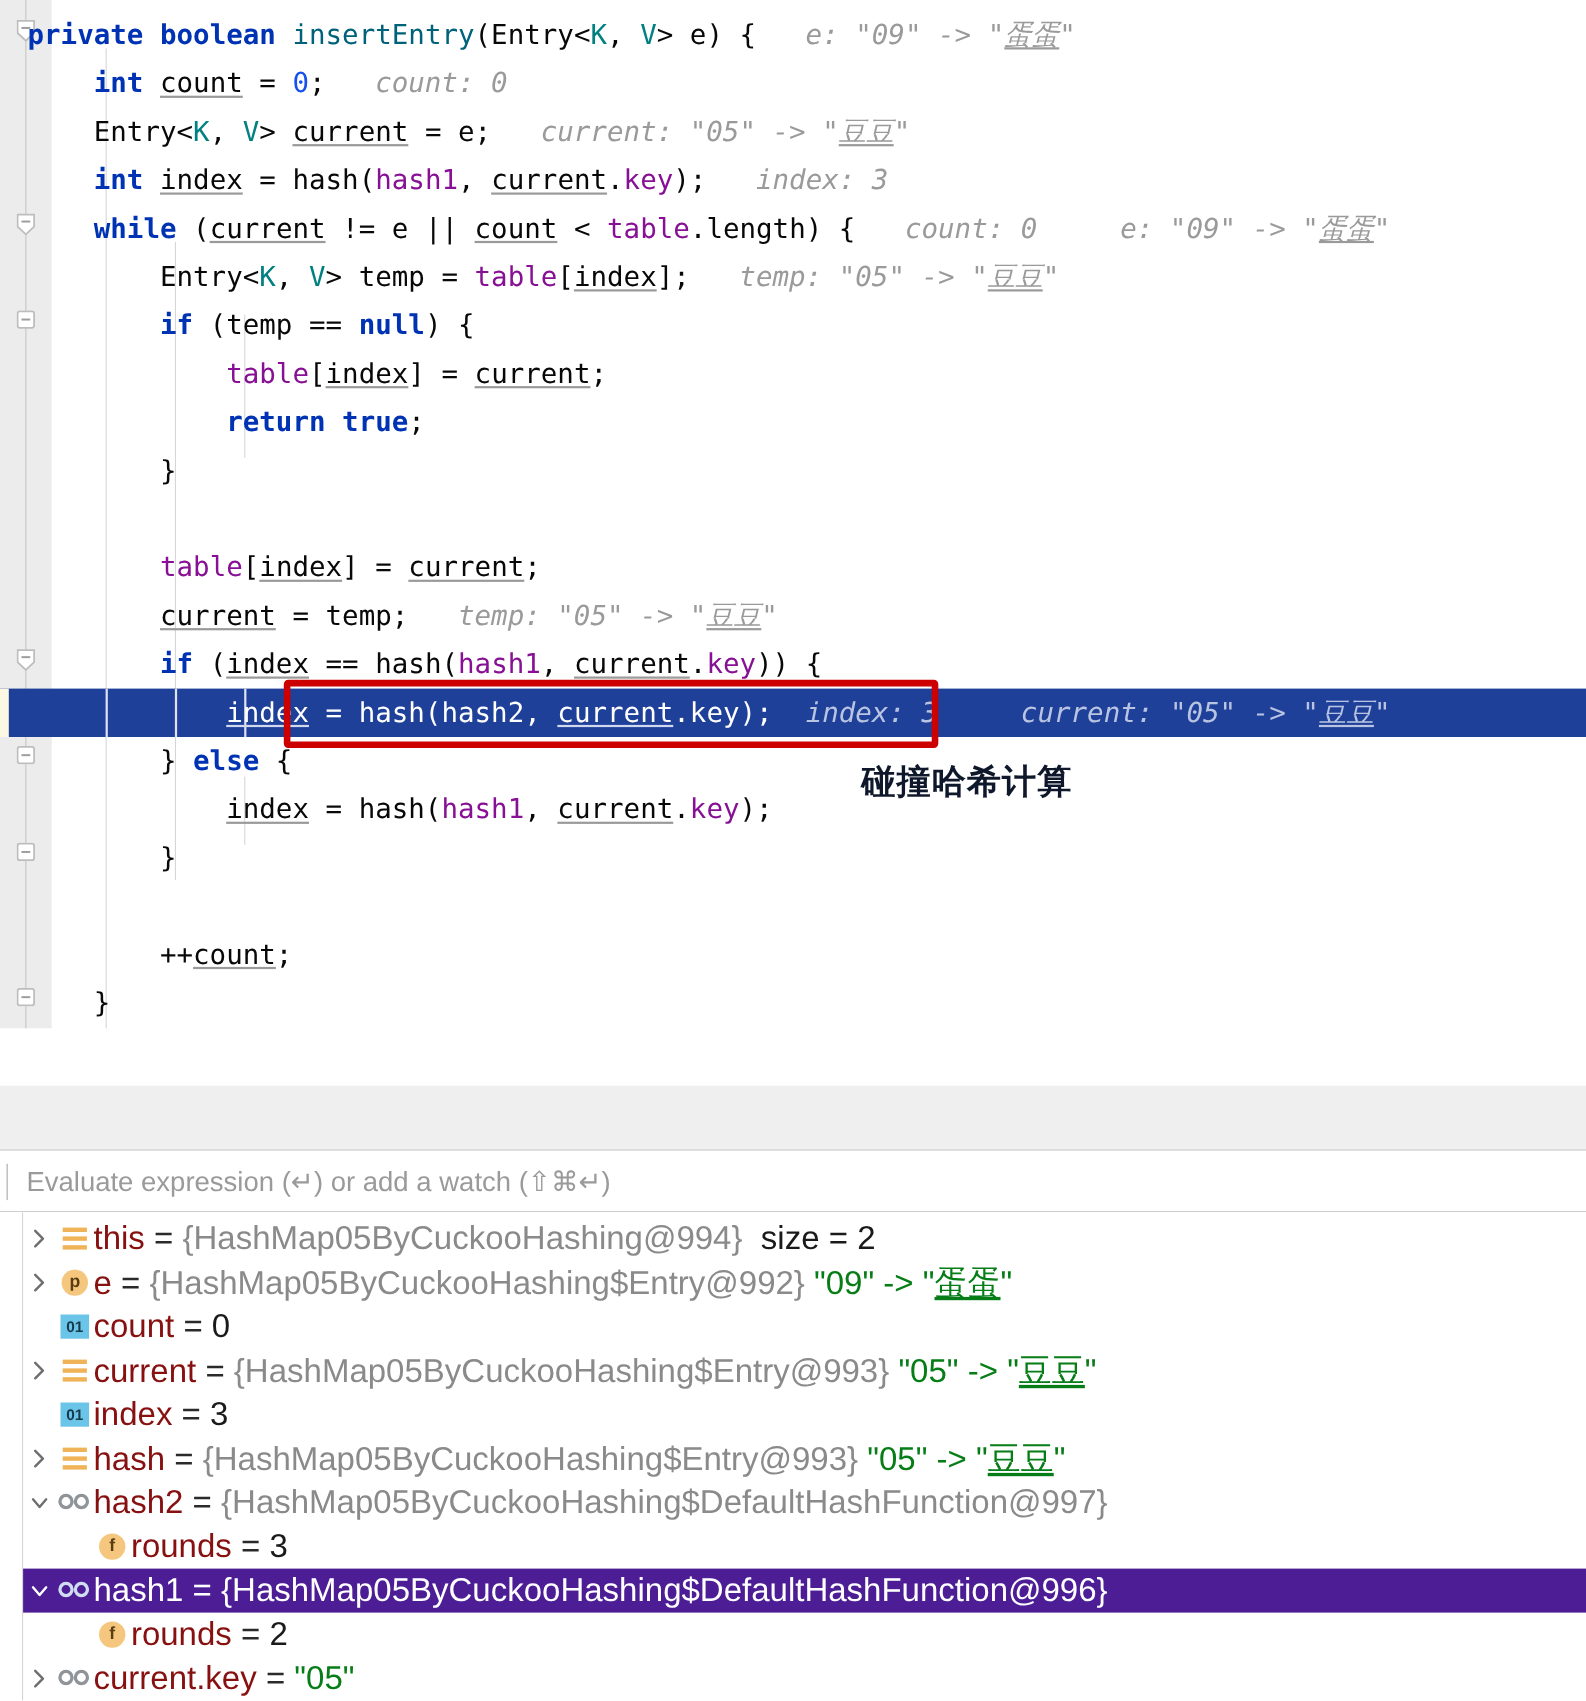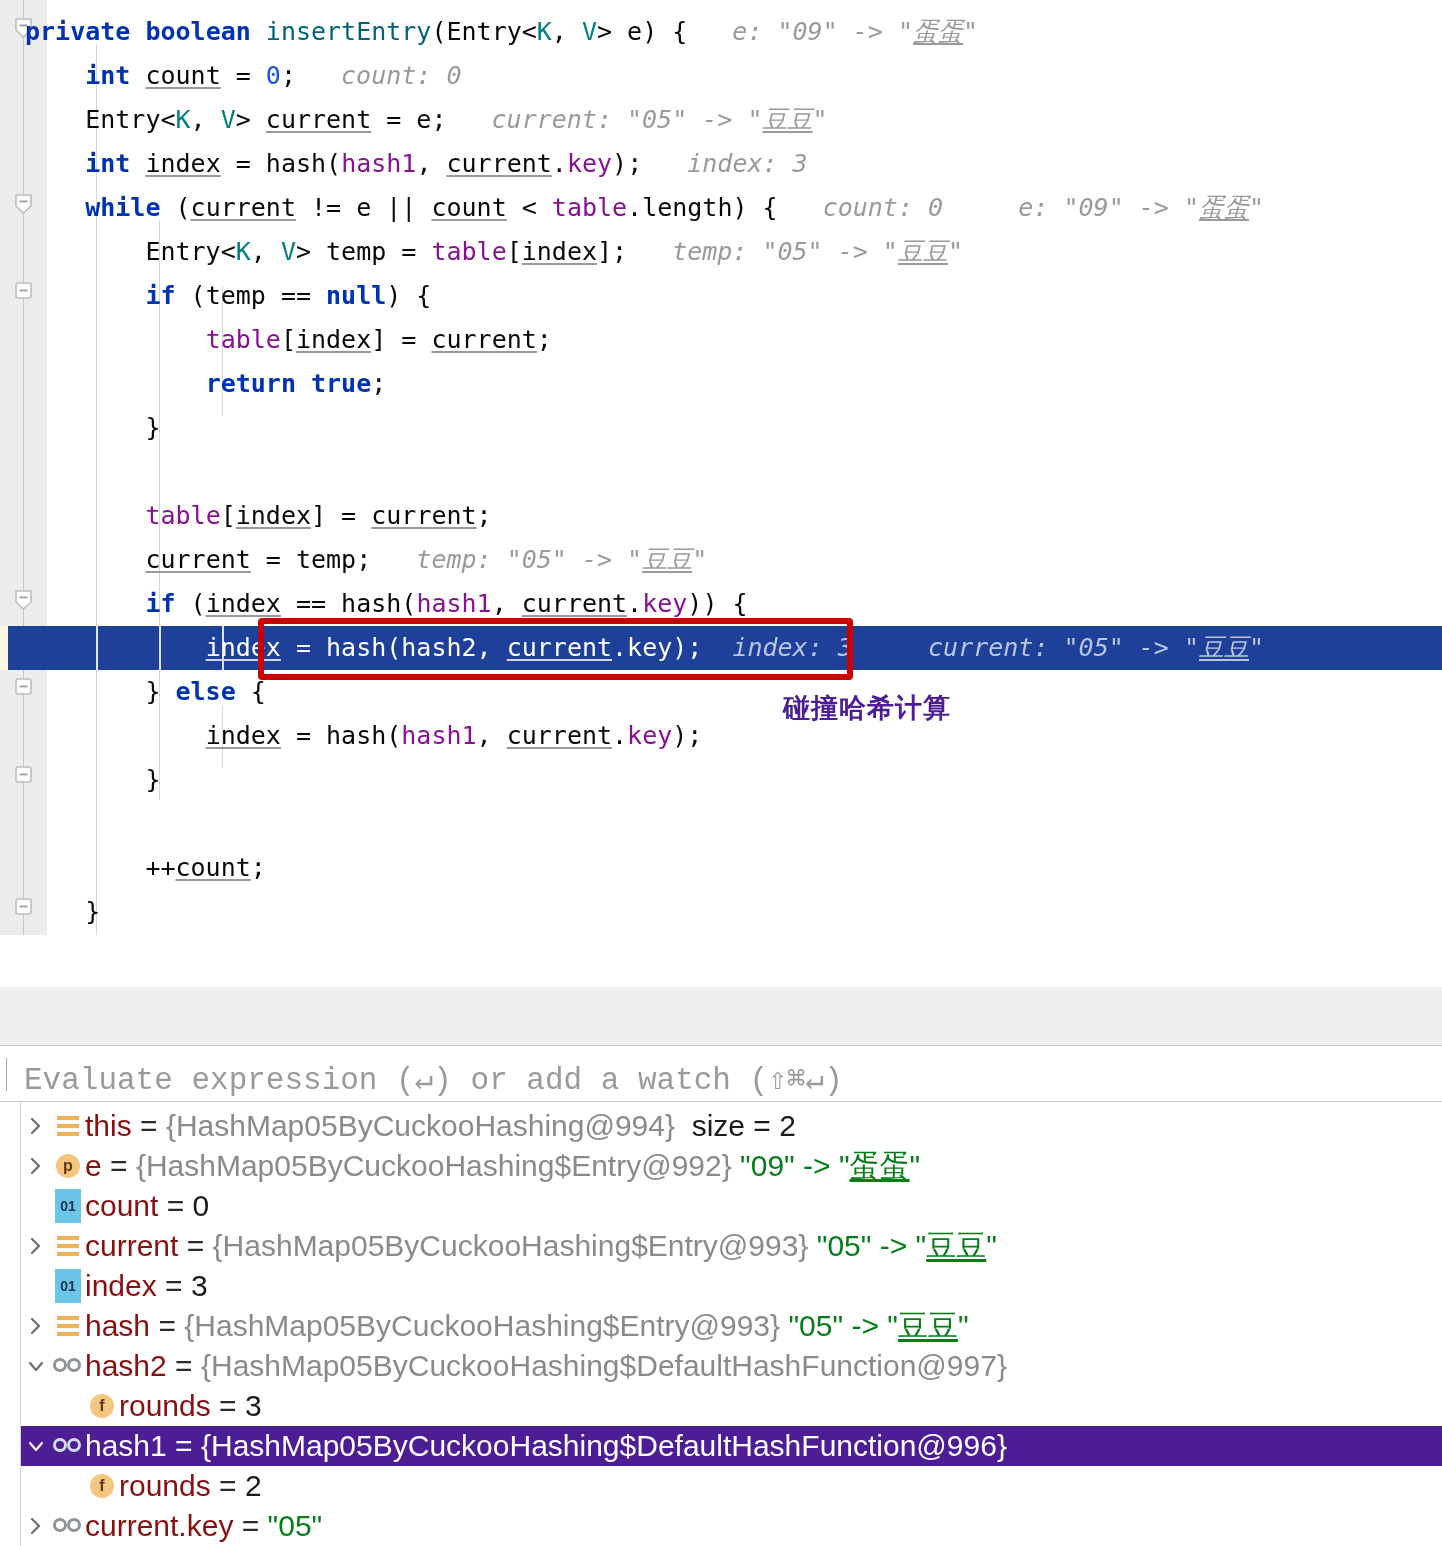--- a/index.html
+++ b/index.html
@@ -38,40 +38,40 @@
   .exec-gutter-tint{position:absolute;left:0;width:8px;height:44px;background:#fcf8e3;}
   .exec-sep{position:absolute;width:2px;height:44px;background:#dfe4f2;}
   .exec-text{color:#ffffff;}
   .exec-text .kw,.exec-text .fld,.exec-text .plain,.exec-text .lv,.exec-text .type{color:#ffffff;}
   .exec-text .lv{text-decoration:underline;text-decoration-color:#cfd8ee;}
   .exec-hint{color:#b9c4e2;font-style:italic;}
   .exec-hint .hint-u{text-decoration:underline;text-decoration-color:#b9c4e2;}
 
   
   .redbox{position:absolute;border:6px solid #cc0000;border-radius:4px;box-sizing:border-box;}
-  .redlabel{position:absolute;color:#4c1d95;font-size:27px;font-weight:bold;
+  .redlabel{position:absolute;color:#0f172a;font-size:31px;font-weight:bold;
     font-family:Liberation Sans, sans-serif;letter-spacing:1px;}
 
   
   .tabstrip{position:absolute;left:0;top:935px;width:1442px;height:52px;background:#d8dde5;border-top:1px solid #c4c9d2;}
   .tab{position:absolute;left:0;top:0;height:52px;width:140px;background:#dde2e9;display:flex;align-items:center;}
   .tab-label{font-size:24px;color:#1a1a1a;padding-left:0px;}
   .tab-close{margin-left:14px;font-size:24px;color:#9aa0a8;line-height:1;}
   .tab-underline{position:absolute;left:0;top:48px;width:140px;height:4px;background:#3574d4;}
   .tabstrip-rule{position:absolute;left:140px;top:49px;width:1302px;height:2px;background:#c9ced6;}
 
   
   .toolband{position:absolute;left:0;top:987px;width:1442px;height:58px;background:#efefef;border-bottom:1px solid #c9c9c9;}
 
   
   .evalbar{position:absolute;left:0;top:1045px;width:1442px;height:57px;background:#ffffff;
     border-top:1px solid #c9c9c9;border-bottom:1px solid #c9c9c9;box-sizing:border-box;}
   .evalbar .caret{position:absolute;left:6px;top:12px;width:1px;height:33px;background:#a8a8a8;}
-  .evalplaceholder{position:absolute;left:24px;top:14px;font-family:Liberation Mono, monospace;
-    font-size:31px;color:#9a9a9a;white-space:pre;}
+  .evalplaceholder{position:absolute;left:24px;top:14px;font-family:Liberation Sans, sans-serif;
+    font-size:25px;color:#9a9a9a;white-space:pre;}
 
   
   .vars{position:absolute;left:0;top:1102px;width:1442px;height:444px;background:#ffffff;overflow:hidden;}
   .frames-sliver{position:absolute;left:0;top:0;width:20px;height:444px;background:#ffffff;border-right:1px solid #d4d4d4;overflow:hidden;}
   .vrow{position:absolute;left:21px;width:1421px;height:40px;display:flex;align-items:center;}
   .vrow.sel{background:#4c1d95;}
   .twisty{width:30px;flex:0 0 30px;display:flex;align-items:center;justify-content:center;color:#6e6e6e;}
   .twisty svg{display:block;}
   .vicon{width:34px;flex:0 0 34px;display:flex;align-items:center;justify-content:center;}
   .vtext{font-size:30px;color:#2a2a2a;white-space:pre;font-family:"Liberation Sans",sans-serif;}
@@ -87,21 +87,21 @@
 
   
   .ico-obj{width:22px;height:22px;position:relative;}
   .ico-obj i{position:absolute;left:0;width:22px;height:4px;background:#f0b357;display:block;}
   .ico-obj i:nth-child(1){top:1px;}
   .ico-obj i:nth-child(2){top:9px;}
   .ico-obj i:nth-child(3){top:17px;}
   .ico-circ{width:24px;height:24px;border-radius:50%;background:#f5c77e;color:#5a3b12;
     font-size:16px;font-weight:bold;display:flex;align-items:center;justify-content:center;
     font-family:"Liberation Sans",sans-serif;}
-  .ico-prim{width:26px;height:34px;background:#6bc5e8;color:#17394a;font-size:14px;font-weight:bold;
+  .ico-prim{width:26px;height:22px;background:#6bc5e8;color:#17394a;font-size:14px;font-weight:bold;
     display:flex;align-items:center;justify-content:center;font-family:"Liberation Sans",sans-serif;}
   .ico-watch{width:30px;height:16px;position:relative;}
   .ico-watch b{position:absolute;top:0;width:14px;height:14px;border:3px solid #8f9499;border-radius:50%;box-sizing:border-box;display:block;}
   .ico-watch b:nth-child(1){left:0;}
   .ico-watch b:nth-child(2){left:14px;}
   .vrow.sel .ico-watch b{border-color:#cfdcf2;}
 </style>
 </head>
 <body>
 

